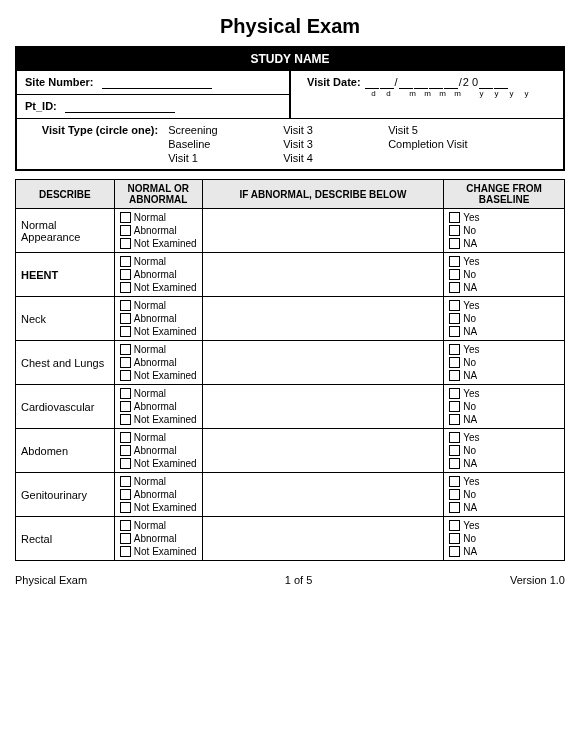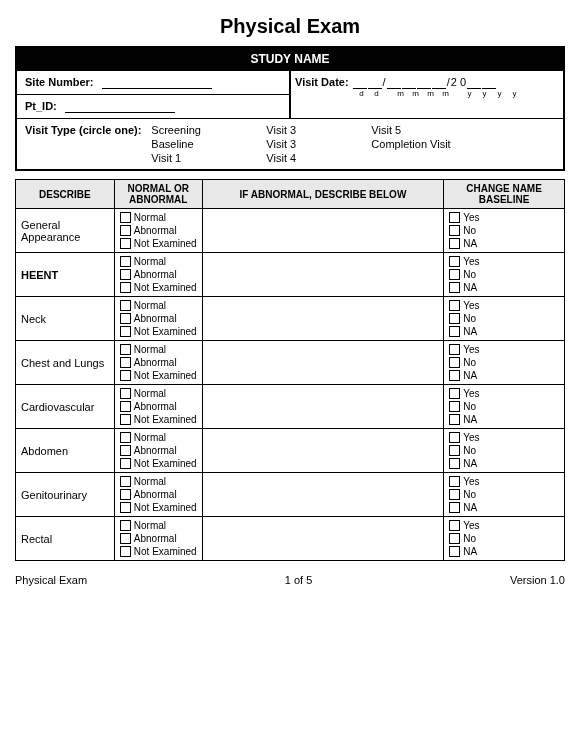--- a/index.html
+++ b/index.html
@@ -114,21 +114,21 @@
     <td style="width:50%; border-right:2px solid #000; padding:0;">
       <div style="padding:5px 8px; border-bottom:1px solid #000;">
         <span style="font-weight:bold;">Site Number:</span>
         <span style="display:inline-block; border-bottom:1px solid #000; width:110px; margin-left:5px;">&nbsp;</span>
       </div>
       <div style="padding:5px 8px;">
         <span style="font-weight:bold;">Pt_ID:</span>
         <span style="display:inline-block; border-bottom:1px solid #000; width:110px; margin-left:5px;">&nbsp;</span>
       </div>
     </td>
-    <td style="width:50%; vertical-align:top; padding:5px 4px;">
+    <td style="width:50%; vertical-align:top; padding:5px 16px;">
       <div style="display:flex; align-items:baseline; gap:4px; flex-wrap:wrap;">
         <span style="font-weight:bold; white-space:nowrap;">Visit Date:</span>
         <div style="display:flex; flex-direction:column;">
           <div style="display:flex; align-items:baseline; gap:1px; font-size:11px;">
             <span style="border-bottom:1px solid #000; width:14px; display:inline-block;">&nbsp;</span>
             <span style="border-bottom:1px solid #000; width:14px; display:inline-block;">&nbsp;</span>
             <span>/</span>
             <span style="border-bottom:1px solid #000; width:14px; display:inline-block;">&nbsp;</span>
             <span style="border-bottom:1px solid #000; width:14px; display:inline-block;">&nbsp;</span>
             <span style="border-bottom:1px solid #000; width:14px; display:inline-block;">&nbsp;</span>
@@ -151,21 +151,21 @@
             <span style="width:14px; text-align:center;">y</span>
             <span style="width:14px; text-align:center;">y</span>
             <span style="width:14px; text-align:center;">y</span>
           </div>
         </div>
       </div>
     </td>
   </tr>
   <tr>
     <td colspan="2" style="padding:5px 8px;">
-      <div style="display:flex; align-items:flex-start; gap:10px;">
+      <div style="display:flex; align-items:flex-start; gap:10px;justify-content:center;">
         <span style="font-weight:bold; white-space:nowrap;">Visit Type (circle one):</span>
         <div style="display:grid; grid-template-columns: 110px 100px 150px; gap:2px 5px; font-size:11px;">
           <span>Screening</span>
           <span>Visit 3</span>
           <span>Visit 5</span>
           <span>Baseline</span>
           <span>Visit 3</span>
           <span>Completion Visit</span>
           <span>Visit 1</span>
           <span>Visit 4</span>
@@ -179,27 +179,27 @@
 
 <table class="exam-table">
   <thead>
     <tr>
       <th class="col-category">DESCRIBE</th>
       <th class="col-normal">
         <span>NORMAL OR ABNORMAL</span>
       </th>
       <th class="col-describe">IF ABNORMAL, DESCRIBE BELOW</th>
       <th class="col-change">
-        <span>CHANGE NAME BASELINE</span>
+        <span>CHANGE FROM BASELINE</span>
       </th>
     </tr>
   </thead>
   <tbody id="exam-tbody">
   <tr>
-        <td class="col-category" style="font-weight: normal; vertical-align: middle;">General Appearance</td>
+        <td class="col-category" style="font-weight: normal; vertical-align: middle;">Normal Appearance</td>
         <td class="col-normal" style="padding: 2px 5px;">
           <div class="checkbox-row">
             <span class="checkbox-box"></span>
             <span style="font-size: 10px;">Normal</span>
           </div>
           <div class="checkbox-row">
             <span class="checkbox-box"></span>
             <span style="font-size: 10px;">Abnormal</span>
           </div>
           <div class="checkbox-row">

